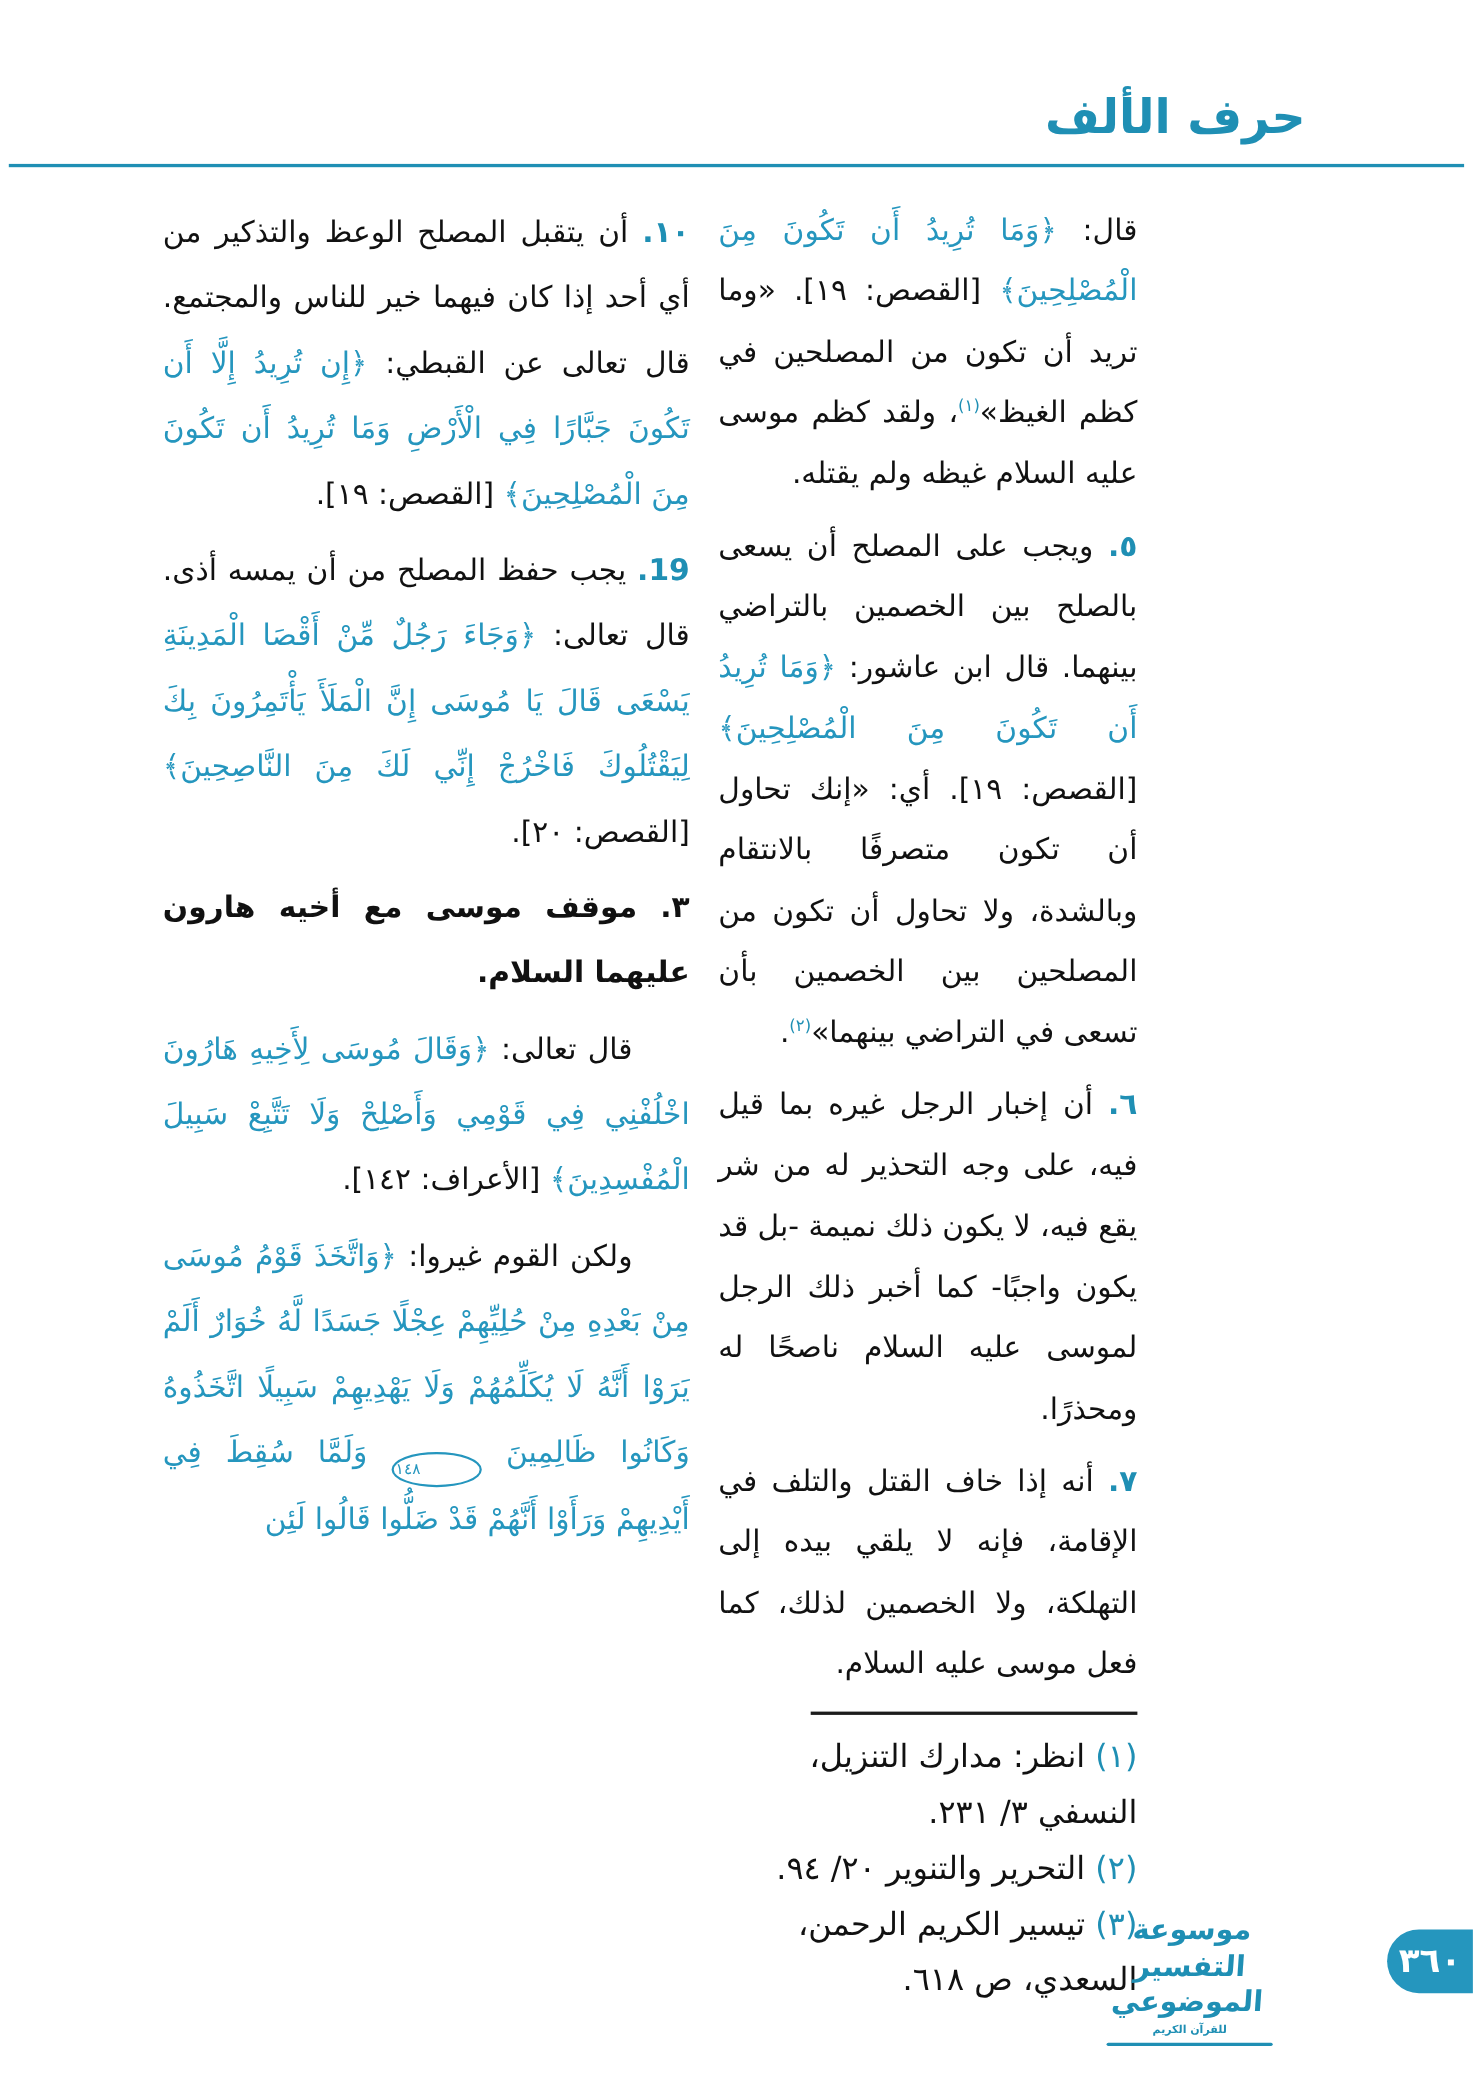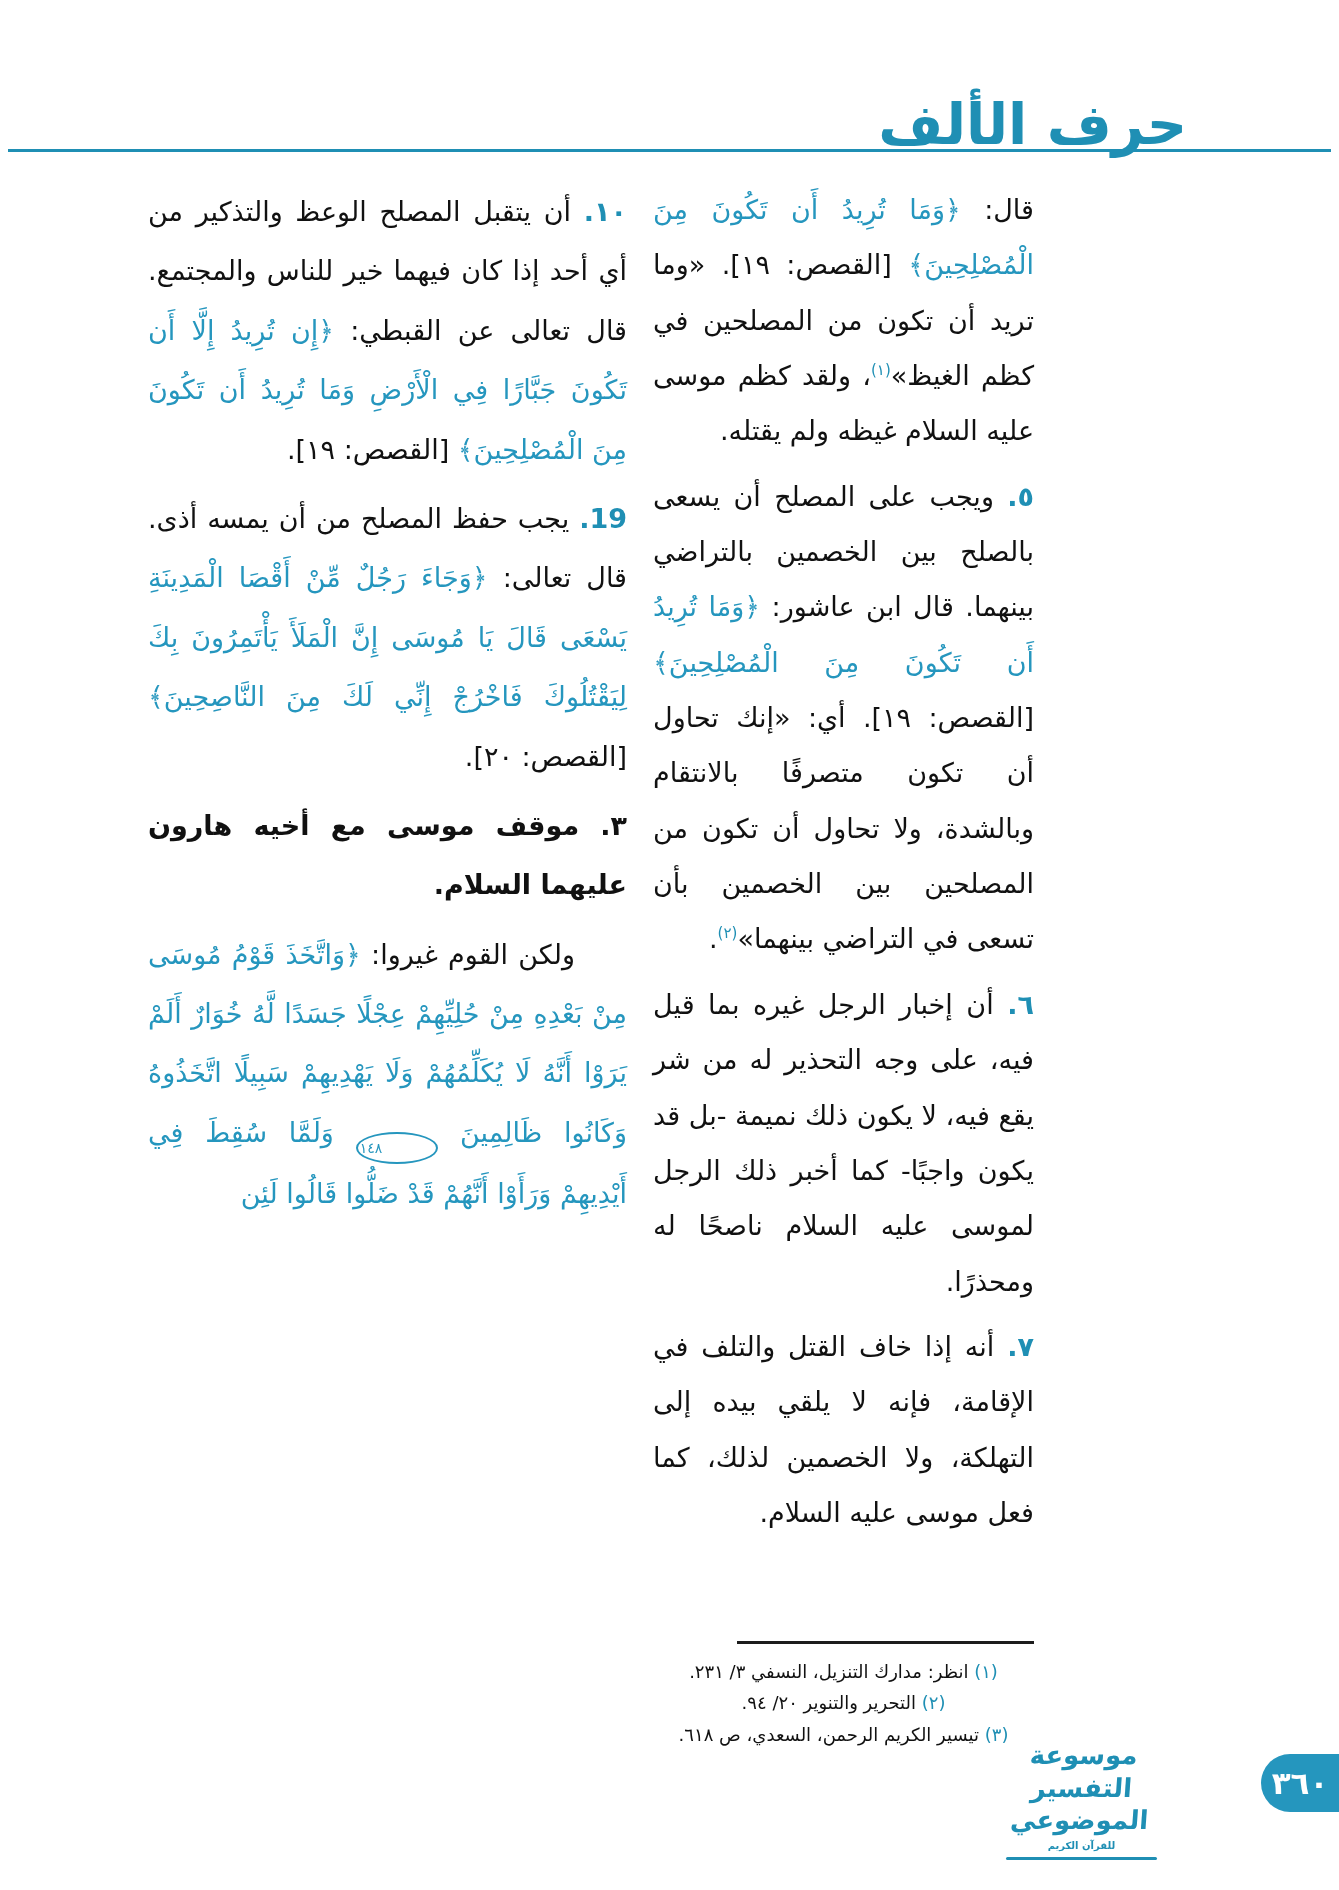--- a/index.html
+++ b/index.html
@@ -4,22 +4,22 @@
 <style>
   *{box-sizing:border-box;}
   html,body{margin:0;padding:0;}
   body{
     width:1339px;height:1890px;position:relative;overflow:hidden;
     background:#ffffff;color:#111111;direction:rtl;
     font-family:"DejaVu Sans", sans-serif;
   }
   
   .header-title{
-    position:absolute;top:92px;right:152px;
-    font-size:56px;font-weight:bold;color:#1f8fb4;letter-spacing:1px;
+    position:absolute;top:82px;right:152px;
+    font-size:43px;font-weight:bold;color:#1f8fb4;letter-spacing:1px;
   }
   .header-rule{
     position:absolute;top:149px;left:8px;right:8px;height:3px;background:#1f8fb4;
   }
   
   .columns{
     position:absolute;top:182px;right:305px;left:148px;bottom:140px;
     display:grid;grid-template-columns:43% auto;column-gap:26px;
   }
   .col{font-size:27px;text-align:justify;}
@@ -32,21 +32,21 @@
   .verse{color:#2596be;}
   .sup{font-size:15px;vertical-align:super;color:#1f8fb4;}
   .ayah{
     display:inline-block;min-width:32px;height:32px;line-height:28px;
     border:2px solid #2596be;border-radius:50%;color:#2596be;
     font-size:14px;text-align:center;vertical-align:middle;padding:0 2px;margin-top:28px;
   }
   
   .footnotes{margin-top:auto;padding-top:6px;}
   .fn-rule{width:78%;height:3px;background:#1c1c1c;margin-bottom:12px;}
-  .fn{font-size:18px;line-height:1.75;text-align:center;}
+  .fn{font-size:29px;line-height:1.75;text-align:right;}
   .fn-num{color:#1f8fb4;}
   
   .logo{
     position:absolute;right:150px;bottom:30px;width:215px;text-align:center;
     color:#1f8fb4;
   }
   .logo-line1{font-size:26px;font-weight:bold;transform:skewX(-4deg);line-height:1.25;}
   .logo-line2{font-size:10px;font-weight:bold;margin-top:4px;}
   .logo-flourish{height:3px;background:#1f8fb4;width:70%;margin:6px auto 0;border-radius:2px;}
   .page-badge{
@@ -76,20 +76,21 @@
           <div class="fn"><span class="fn-num">(١) </span><span>انظر: مدارك التنزيل، النسفي ٣/ ٢٣١.</span></div>
           <div class="fn"><span class="fn-num">(٢) </span><span>التحرير والتنوير ٢٠/ ٩٤.</span></div>
           <div class="fn"><span class="fn-num">(٣) </span><span>تيسير الكريم الرحمن، السعدي، ص ٦١٨.</span></div>
         </div>
     </div>
   </section>
   <section class="col col-left" id="col-left-paras">
       <p class="para"><span class="marker">١٠.</span><span class="t"> أن يتقبل المصلح الوعظ والتذكير من أي أحد إذا كان فيهما خير للناس والمجتمع. قال تعالى عن القبطي: </span><span class="verse">﴿إِن تُرِيدُ إِلَّا أَن تَكُونَ جَبَّارًا فِي الْأَرْضِ وَمَا تُرِيدُ أَن تَكُونَ مِنَ الْمُصْلِحِينَ﴾</span><span class="t"> [القصص: ١٩].</span></p>
       <p class="para"><span class="marker">19.</span><span class="t"> يجب حفظ المصلح من أن يمسه أذى. قال تعالى: </span><span class="verse">﴿وَجَاءَ رَجُلٌ مِّنْ أَقْصَا الْمَدِينَةِ يَسْعَى قَالَ يَا مُوسَى إِنَّ الْمَلَأَ يَأْتَمِرُونَ بِكَ لِيَقْتُلُوكَ فَاخْرُجْ إِنِّي لَكَ مِنَ النَّاصِحِينَ﴾</span><span class="t"> [القصص: ٢٠].</span></p>
       <p class="para heading"><span class="t">٣. موقف موسى مع أخيه هارون عليهما السلام.</span></p>
+      <p class="para indent"><span class="t">قال تعالى: </span><span class="verse">﴿وَقَالَ مُوسَى لِأَخِيهِ هَارُونَ اخْلُفْنِي فِي قَوْمِي وَأَصْلِحْ وَلَا تَتَّبِعْ سَبِيلَ الْمُفْسِدِينَ﴾</span><span class="t"> [الأعراف: ١٤٢].</span></p>
       <p class="para indent"><span class="t">ولكن القوم غيروا: </span><span class="verse">﴿وَاتَّخَذَ قَوْمُ مُوسَى مِنْ بَعْدِهِ مِنْ حُلِيِّهِمْ عِجْلًا جَسَدًا لَّهُ خُوَارٌ أَلَمْ يَرَوْا أَنَّهُ لَا يُكَلِّمُهُمْ وَلَا يَهْدِيهِمْ سَبِيلًا اتَّخَذُوهُ وَكَانُوا ظَالِمِينَ </span><span class="ayah">١٤٨</span><span class="verse"> وَلَمَّا سُقِطَ فِي أَيْدِيهِمْ وَرَأَوْا أَنَّهُمْ قَدْ ضَلُّوا قَالُوا لَئِن</span></p>
     </section>
 </main>
 
 <div class="logo">
   <div class="logo-line1">موسوعة التفسير الموضوعي</div>
   <div class="logo-line2">للقرآن الكريم</div>
   <div class="logo-flourish"></div>
 </div>
 

